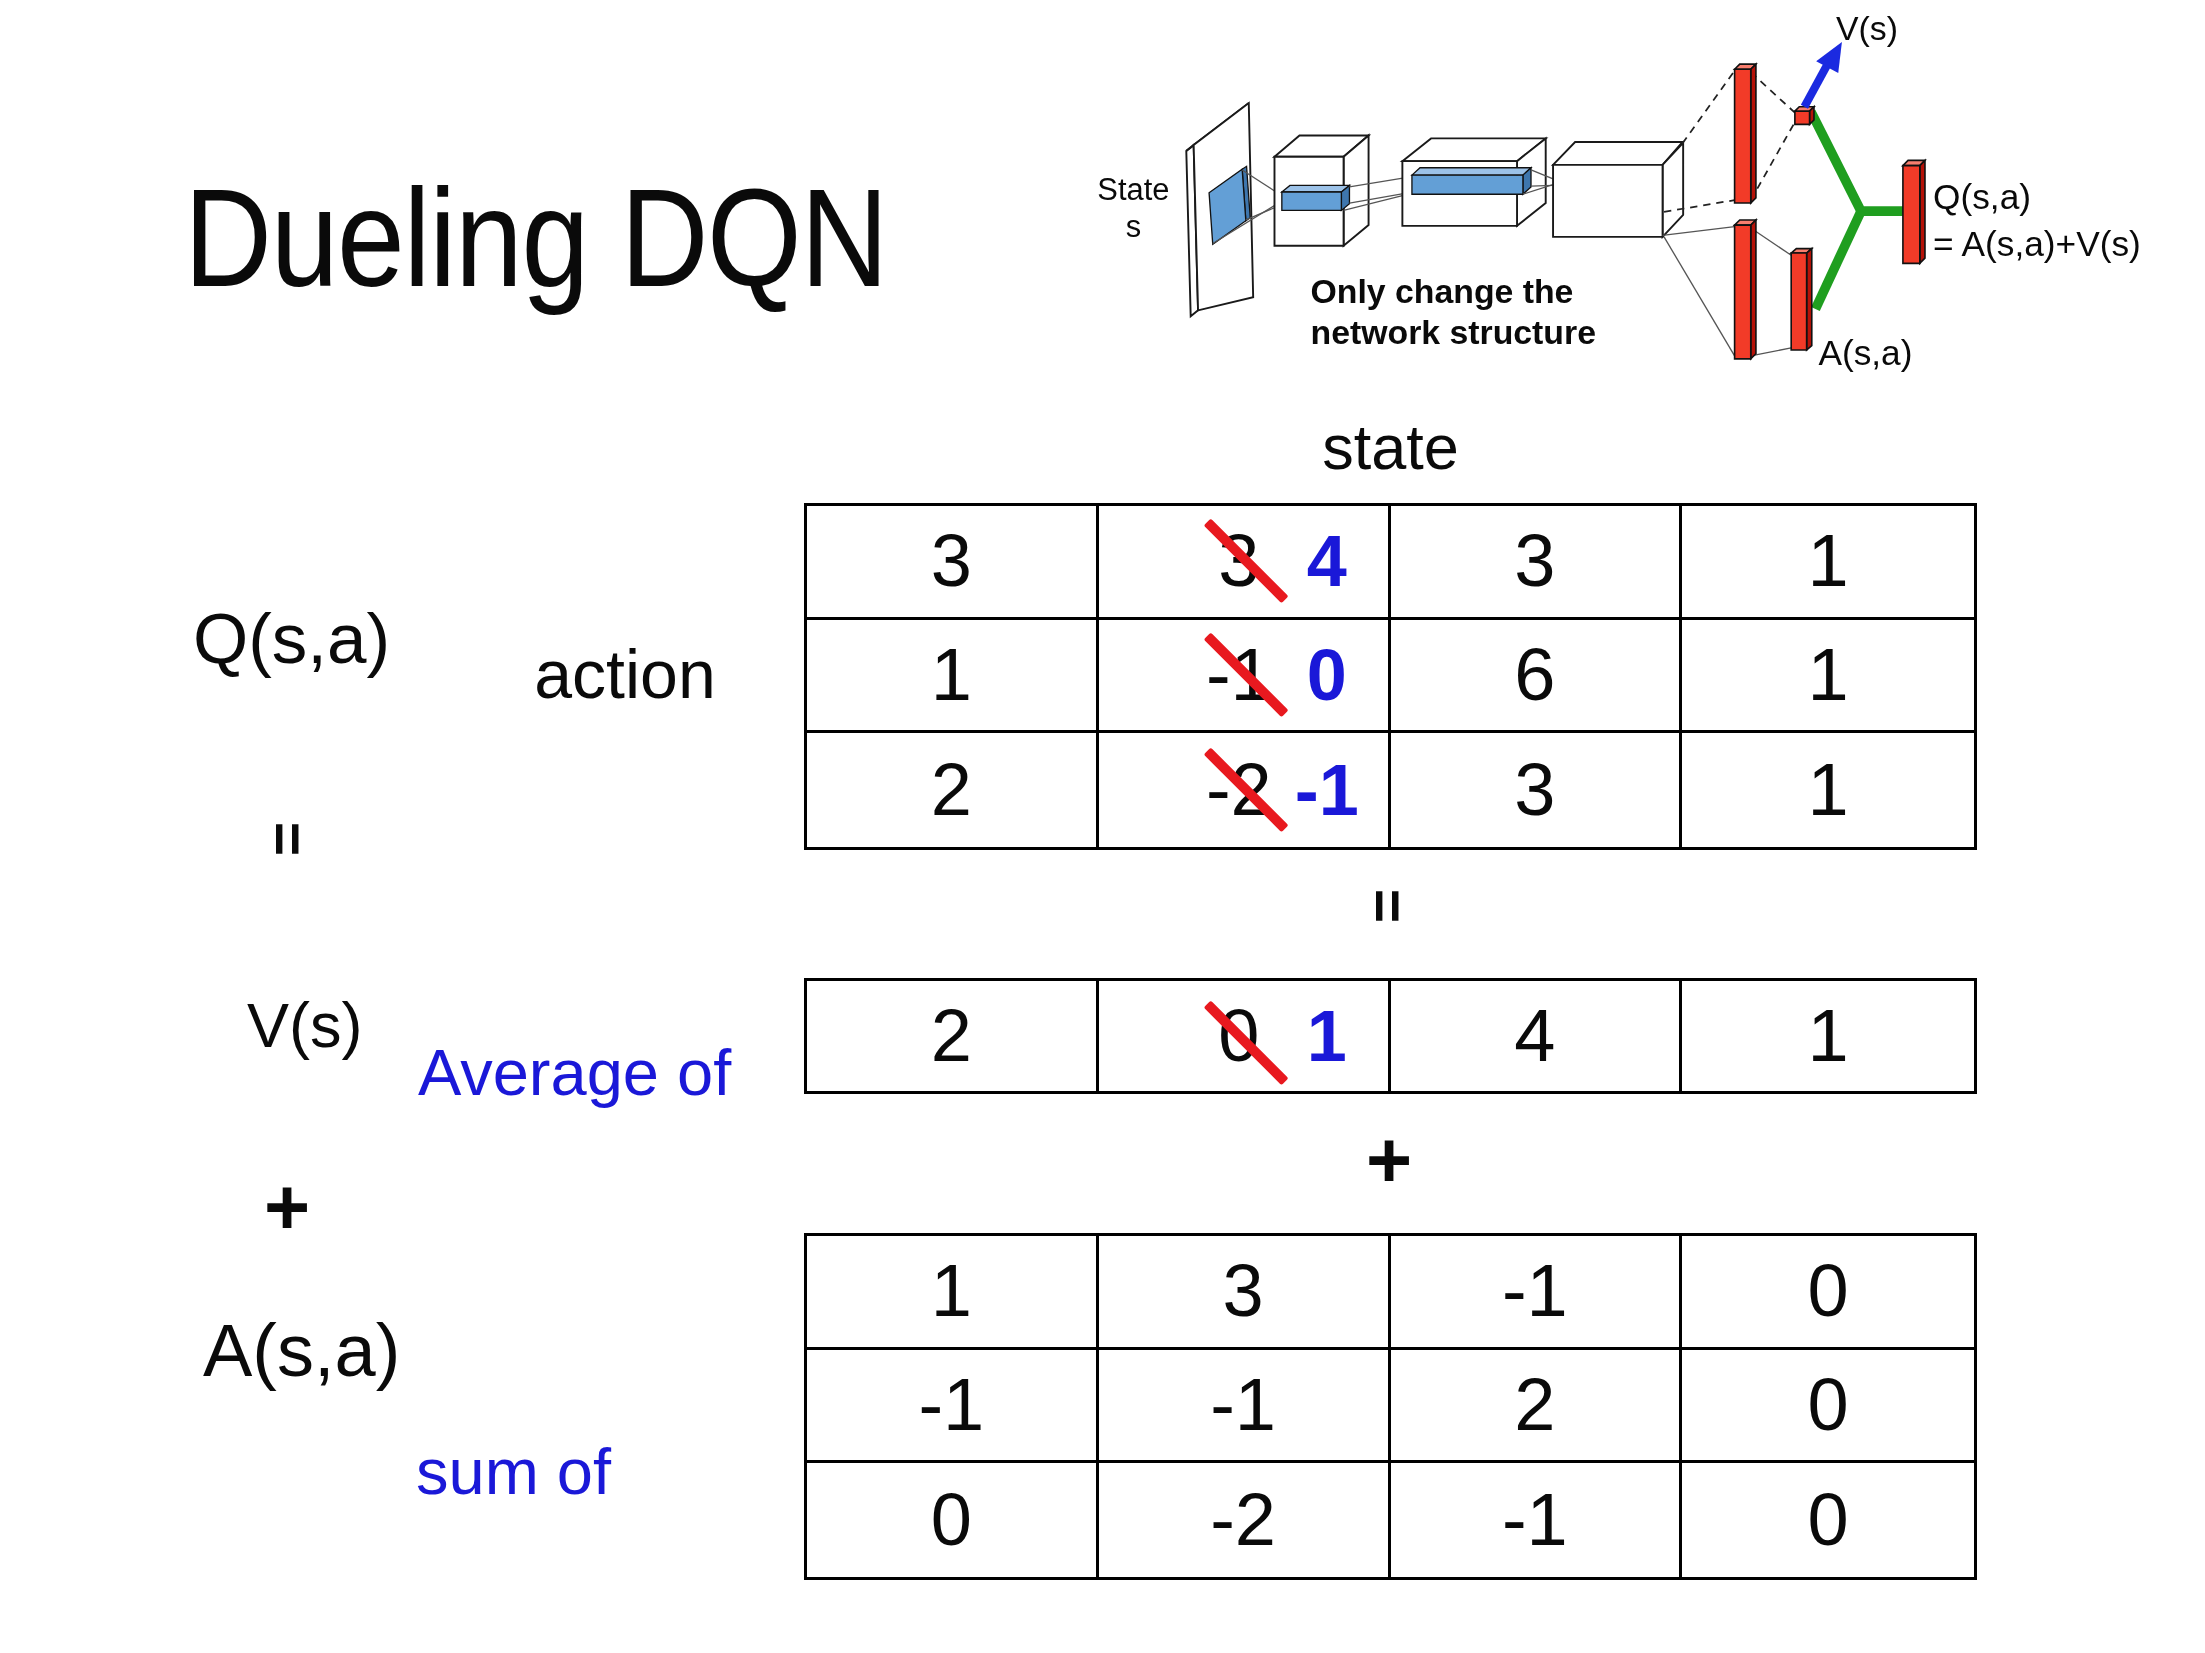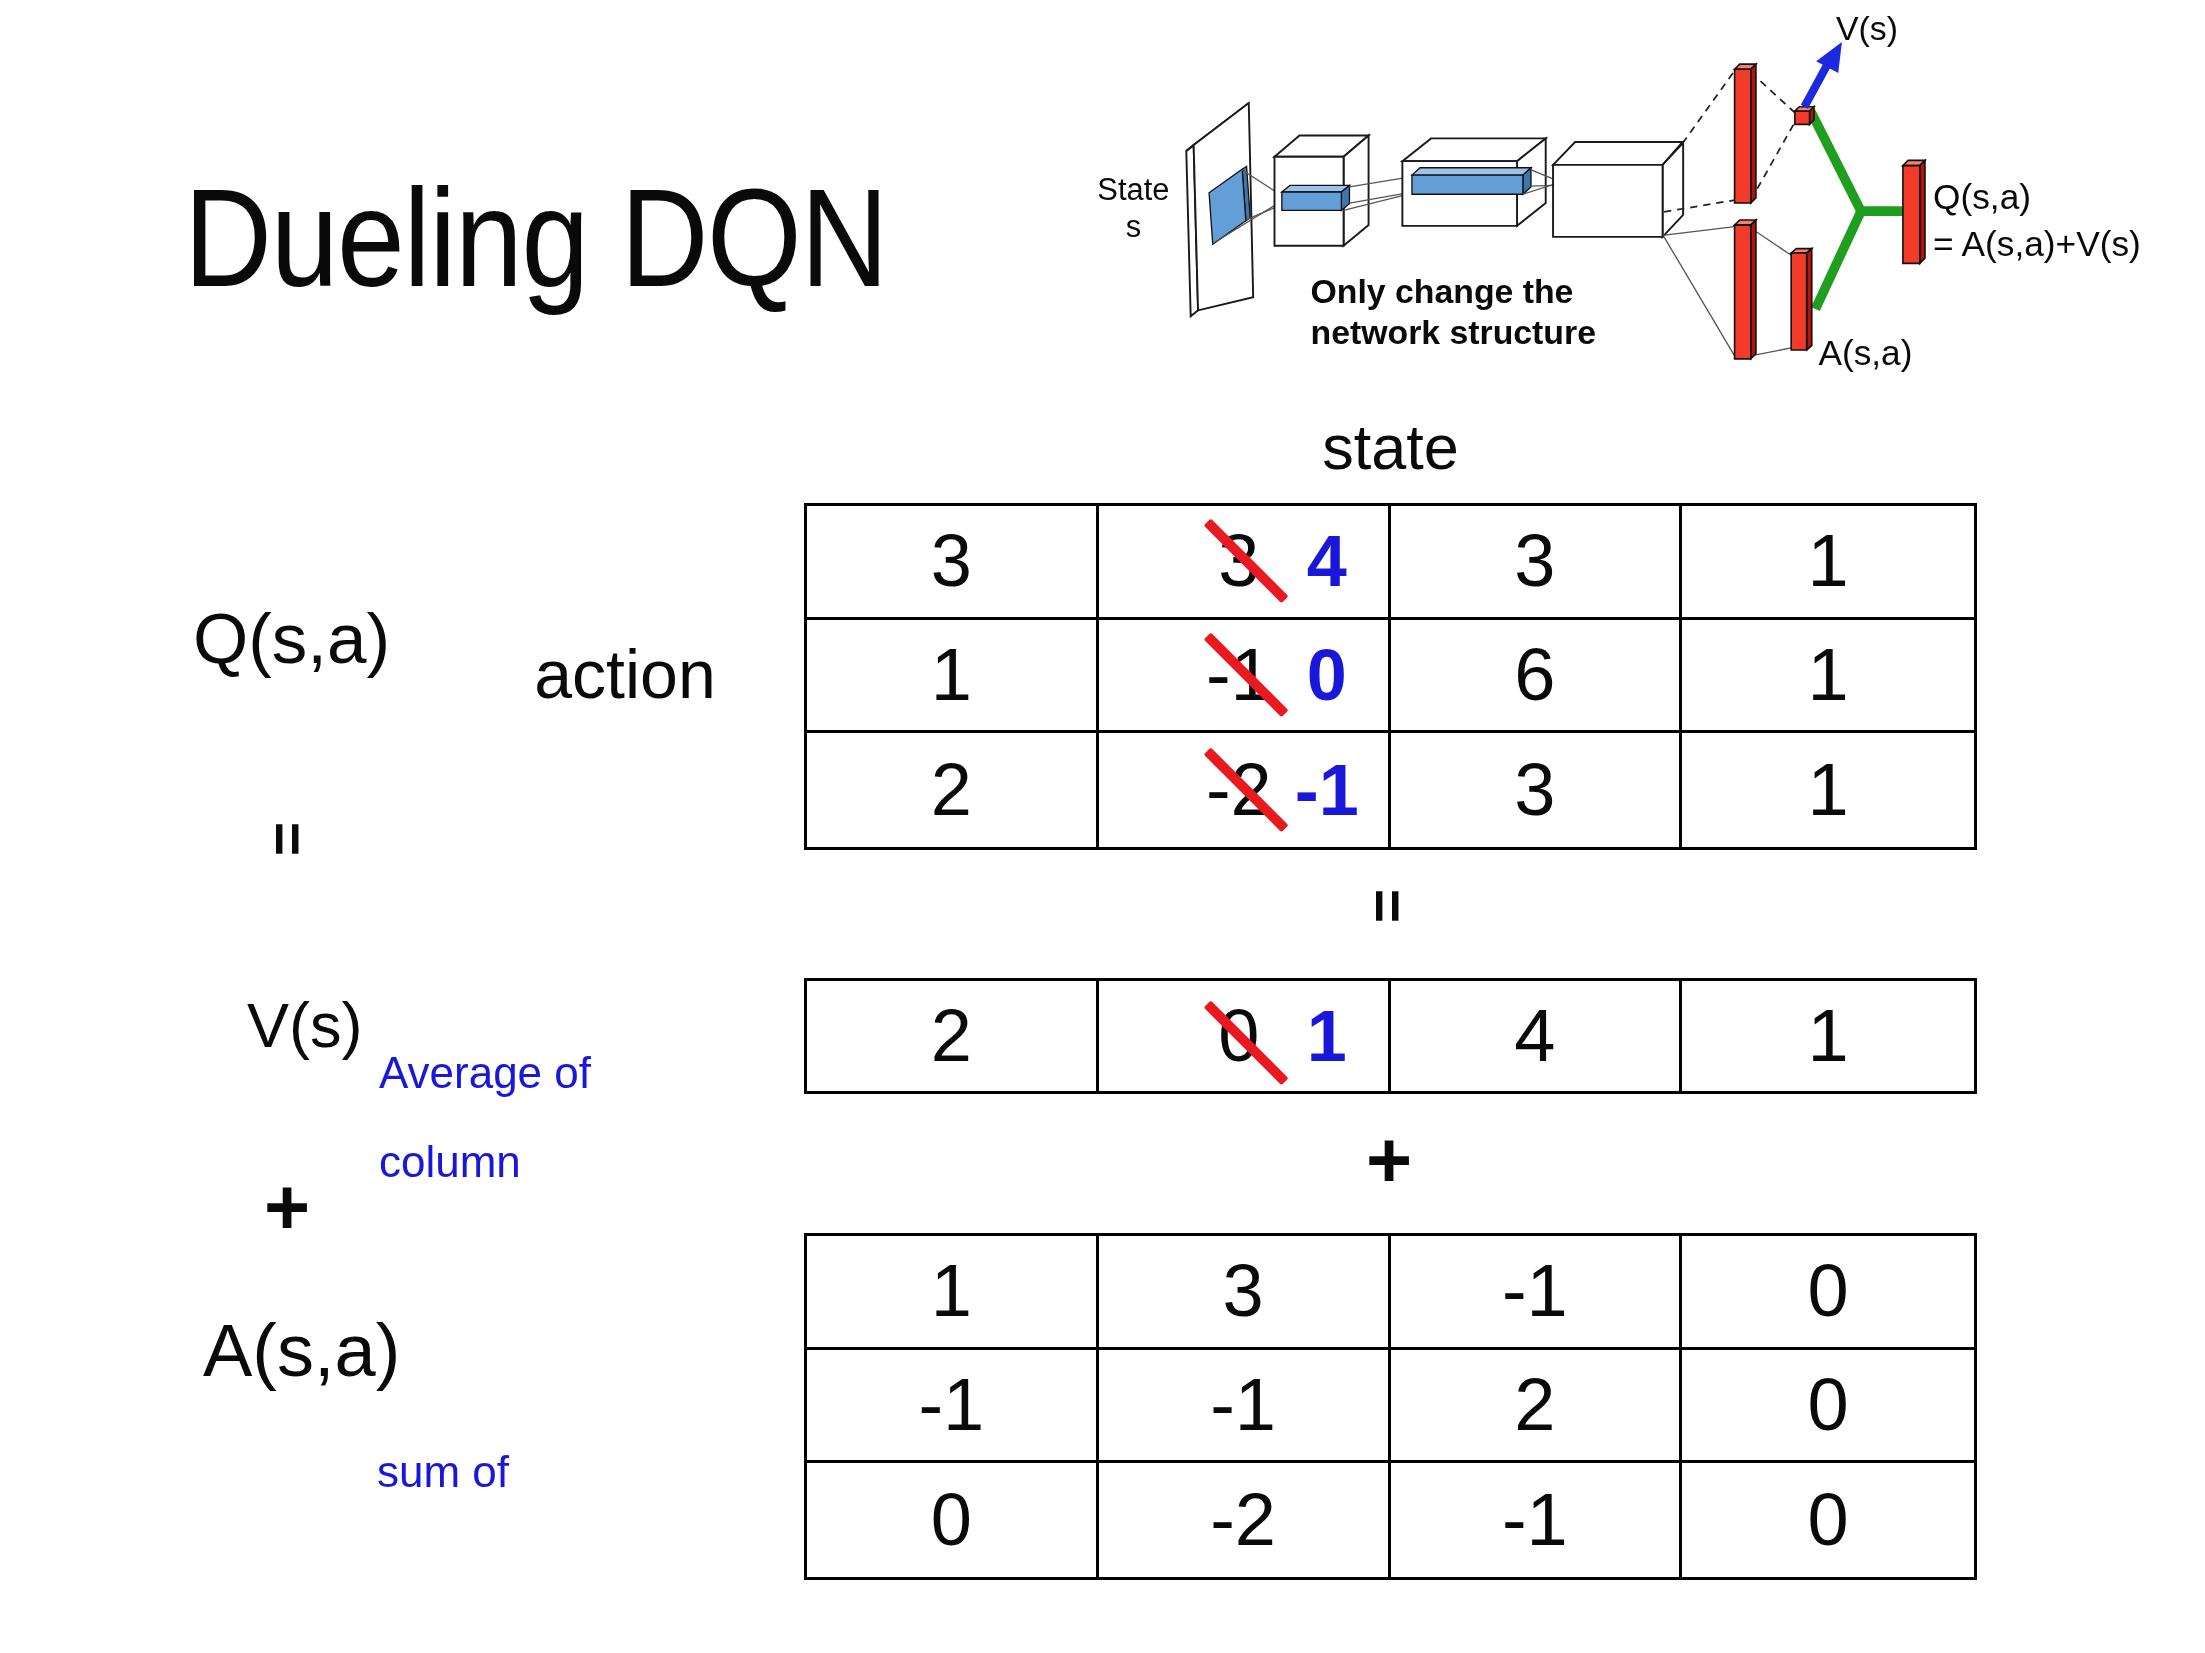--- a/index.html
+++ b/index.html
@@ -31,21 +31,21 @@
   #eq-left{left:287px; top:839px;}
   #eq-center{left:1387px; top:906px;}
   .plus{
     font-size:79px; font-weight:600; line-height:1;
     transform:translate(-50%,-50%);
   }
   #plus-left{left:287px; top:1206px;}
   #plus-center{left:1389px; top:1159px;}
 
   
-  .bluenote{color:#1a18d8; line-height:89px; font-size:44px; white-space:nowrap;}
+  .bluenote{color:#1a18d8; line-height:89px; font-size:65px; white-space:nowrap;margin-left:39px;}
   #avg-note{left:379px; top:1028px;}
   #sum-note{left:377px; top:1428px; line-height:87px;}
 
   
   .mtable{
     display:grid; grid-template-columns:repeat(4,1fr);
     border:3.7px solid #000; background:#fff; box-sizing:border-box;
   }
   #q-table{left:804px; top:503px;  width:1173px; height:347px; grid-template-rows:repeat(3,1fr);}
   #v-table{left:804px; top:978px; width:1173px; height:116px; grid-template-rows:1fr;}
@@ -221,21 +221,20 @@
 
   <div id="state-header" class="abs">state</div>
 
   <div id="q-label" class="abs mlabel">Q(s,a)</div>
   <div id="action-label" class="abs mlabel">action</div>
   <div id="eq-left" class="abs mlabel rot-eq">=</div>
   <div id="eq-center" class="abs mlabel rot-eq">=</div>
   <div id="v-label" class="abs mlabel">V(s)</div>
   <div id="avg-note" class="abs bluenote">
     <div>Average of</div>
-    <div>column</div>
   </div>
   <div id="plus-left" class="abs mlabel plus">+</div>
   <div id="plus-center" class="abs mlabel plus">+</div>
   <div id="a-label" class="abs mlabel">A(s,a)</div>
   <div id="sum-note" class="abs bluenote">
     <div>sum of</div>
   </div>
 
   <div id="q-table" class="abs mtable">
     <div class="c">

